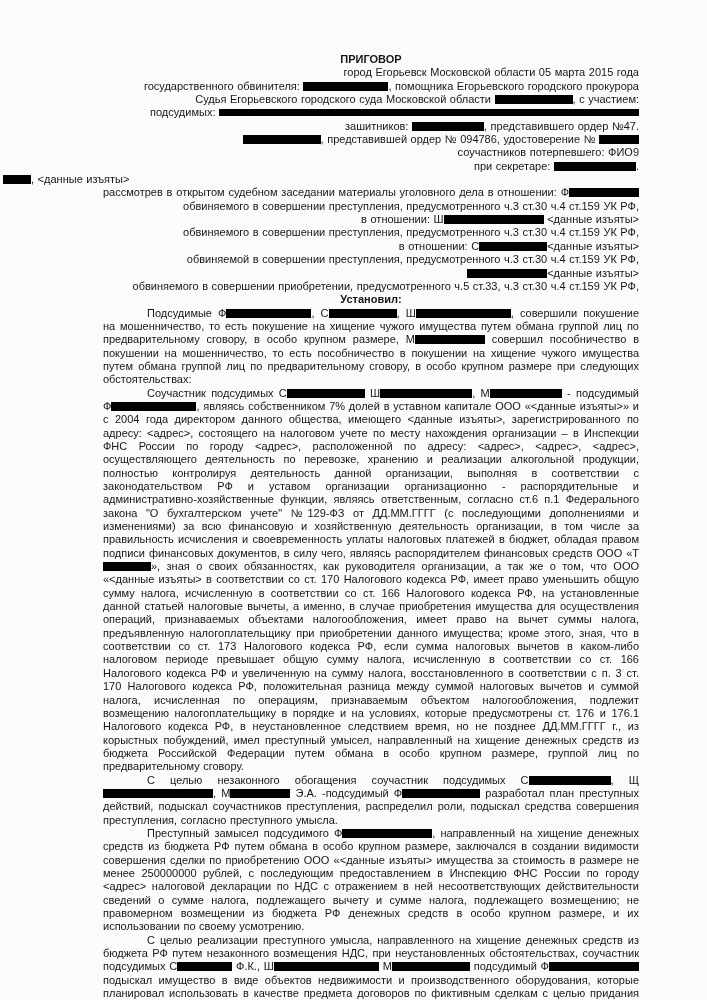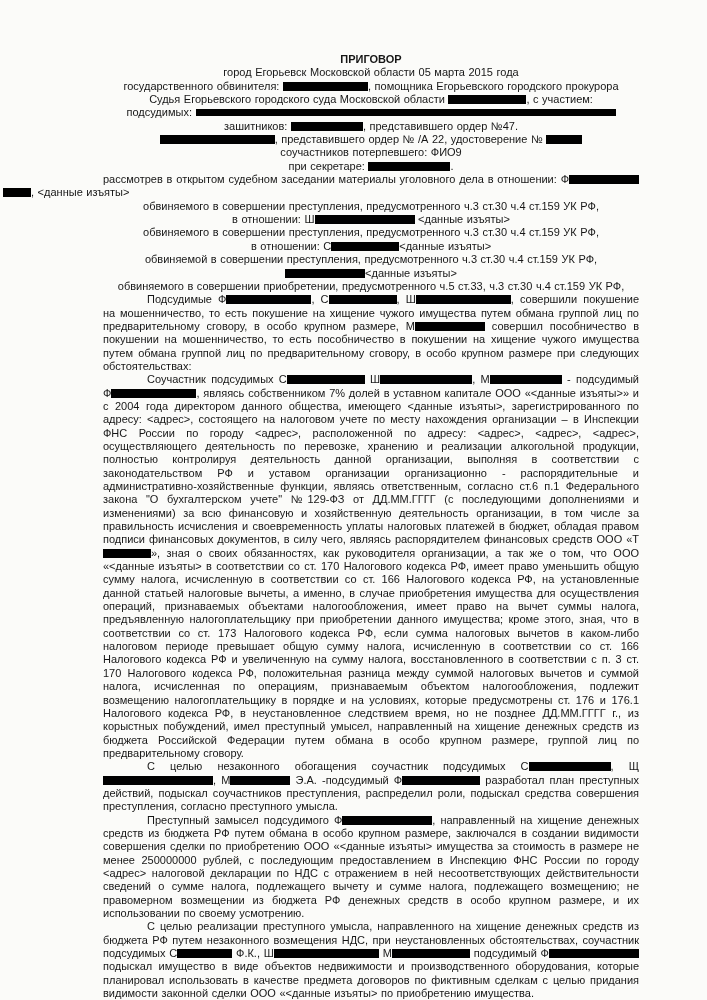--- a/index.html
+++ b/index.html
@@ -14,21 +14,21 @@
     background: var(--bg, #fbfbf9);
     color: var(--ink, #161616);
     padding: 53px 68px 0 103px;
     font-size: 11px;
     line-height: 13.35px;
     word-spacing: 0.5px;
   }
   .blk { margin: 0; }
   .blk.title  { text-align: center; font-weight: 700; }
   .blk.center { text-align: center; font-weight: 700; }
-  .blk.line   { text-align: center; }
+  .blk.line   { text-align: right; }
   .blk.just   { text-align: justify; text-align-last: justify; }
   .blk.outdent{ margin-left: -100px; text-align: left; }
   .blk.para   { text-align: justify; text-indent: 44px; }
   .redact {
     display: inline-block;
     background: var(--redact, #000);
     height: 9px;
     vertical-align: -1px;
   }
   .redact.strike { height: 7px; vertical-align: 0px; }
@@ -37,31 +37,32 @@
 <body>
 
 <div class="page" style="--bg: #fbfbf9; --ink: #161616; --redact: #000000;">
   <div>
       <div class="blk title">ПРИГОВОР</div>
       <div class="blk line">город Егорьевск Московской области 05 марта 2015 года</div>
       <div class="blk line">государственного обвинителя: <span class="redact" style="width: 85px;"></span>, помощника Егорьевского городского прокурора</div>
       <div class="blk line">Судья Егорьевского городского суда Московской области <span class="redact" style="width: 78px;"></span>, с участием:</div>
       <div class="blk line">подсудимых: <span class="redact strike" style="width: 420px;"></span></div>
       <div class="blk line">зашитников: <span class="redact" style="width: 72px;"></span>, представившего ордер №47.</div>
-      <div class="blk line"><span class="redact" style="width: 115px;"></span>, представившего ордер № /А 22, удостоверение № <span class="redact" style="width: 36px;"></span></div>
+      <div class="blk line"><span class="redact" style="width: 78px;"></span>, представившей ордер № 094786, удостоверение № <span class="redact" style="width: 40px;"></span></div>
       <div class="blk line">соучастников потерпевшего: ФИО9</div>
       <div class="blk line">при секретаре: <span class="redact" style="width: 82px;"></span>.</div>
+      <div class="blk outdent"><span class="redact" style="width: 28px;"></span>, &lt;данные изъяты&gt;</div>
       <div class="blk just">рассмотрев в открытом судебном заседании материалы уголовного дела в отношении: Ф<span class="redact" style="width: 70px;"></span></div>
-      <div class="blk outdent"><span class="redact" style="width: 28px;"></span>, &lt;данные изъяты&gt;</div>
       <div class="blk line">обвиняемого в совершении преступления, предусмотренного ч.3 ст.30 ч.4 ст.159 УК РФ,</div>
       <div class="blk line">в отношении: Ш<span class="redact" style="width: 100px;"></span> &lt;данные изъяты&gt;</div>
       <div class="blk line">обвиняемого в совершении преступления, предусмотренного ч.3 ст.30 ч.4 ст.159 УК РФ,</div>
       <div class="blk line">в отношении: С<span class="redact" style="width: 68px;"></span>&lt;данные изъяты&gt;</div>
       <div class="blk line">обвиняемой в совершении преступления, предусмотренного ч.3 ст.30 ч.4 ст.159 УК РФ,</div>
       <div class="blk line"><span class="redact" style="width: 80px;"></span>&lt;данные изъяты&gt;</div>
       <div class="blk line">обвиняемого в совершении приобретении, предусмотренного ч.5 ст.33, ч.3 ст.30 ч.4 ст.159 УК РФ,</div>
+      <div class="blk center">Установил:</div>
       <div class="blk para">Подсудимые Ф<span class="redact" style="width: 85px;"></span>, С<span class="redact" style="width: 68px;"></span>, Ш<span class="redact" style="width: 95px;"></span>, совершили покушение на мошенничество, то есть покушение на хищение чужого имущества путем обмана группой лиц по предварительному сговору, в особо крупном размере, М<span class="redact" style="width: 70px;"></span> совершил пособничество в покушении на мошенничество, то есть пособничество в покушении на хищение чужого имущества путем обмана группой лиц по предварительному сговору, в особо крупном размере при следующих обстоятельствах:</div>
       <div class="blk para">Соучастник подсудимых С<span class="redact" style="width: 78px;"></span> Ш<span class="redact" style="width: 92px;"></span>, М<span class="redact" style="width: 72px;"></span> - подсудимый Ф<span class="redact" style="width: 85px;"></span>, являясь собственником 7% долей в уставном капитале ООО «&lt;данные изъяты&gt;» и с 2004 года директором данного общества, имеющего &lt;данные изъяты&gt;, зарегистрированного по адресу: &lt;адрес&gt;, состоящего на налоговом учете по месту нахождения организации – в Инспекции ФНС России по городу &lt;адрес&gt;, расположенной по адресу: &lt;адрес&gt;, &lt;адрес&gt;, &lt;адрес&gt;, осуществляющего деятельность по перевозке, хранению и реализации алкогольной продукции, полностью контролируя деятельность данной организации, выполняя в соответствии с законодательством РФ и уставом организации организационно - распорядительные и административно-хозяйственные функции, являясь ответственным, согласно ст.6 п.1 Федерального закона "О бухгалтерском учете" №129-ФЗ от ДД.ММ.ГГГГ (с последующими дополнениями и изменениями) за всю финансовую и хозяйственную деятельность организации, в том числе за правильность исчисления и своевременность уплаты налоговых платежей в бюджет, обладая правом подписи финансовых документов, в силу чего, являясь распорядителем финансовых средств ООО «Т<span class="redact" style="width: 48px;"></span>», зная о своих обязанностях, как руководителя организации, а так же о том, что ООО «&lt;данные изъяты&gt; в соответствии со ст. 170 Налогового кодекса РФ, имеет право уменьшить общую сумму налога, исчисленную в соответствии со ст. 166 Налогового кодекса РФ, на установленные данной статьей налоговые вычеты, а именно, в случае приобретения имущества для осуществления операций, признаваемых объектами налогообложения, имеет право на вычет суммы налога, предъявленную налогоплательщику при приобретении данного имущества; кроме этого, зная, что в соответствии со ст. 173 Налогового кодекса РФ, если сумма налоговых вычетов в каком-либо налоговом периоде превышает общую сумму налога, исчисленную в соответствии со ст. 166 Налогового кодекса РФ и увеличенную на сумму налога, восстановленного в соответствии с п. 3 ст. 170 Налогового кодекса РФ, положительная разница между суммой налоговых вычетов и суммой налога, исчисленная по операциям, признаваемым объектом налогообложения, подлежит возмещению налогоплательщику в порядке и на условиях, которые предусмотрены ст. 176 и 176.1 Налогового кодекса РФ, в неустановленное следствием время, но не позднее ДД.ММ.ГГГГ г., из корыстных побуждений, имел преступный умысел, направленный на хищение денежных средств из бюджета Российской Федерации путем обмана в особо крупном размере, группой лиц по предварительному сговору.</div>
       <div class="blk para">С целью незаконного обогащения соучастник подсудимых С<span class="redact" style="width: 82px;"></span>, Щ<span class="redact" style="width: 110px;"></span>, М<span class="redact" style="width: 60px;"></span> Э.А. -подсудимый Ф<span class="redact" style="width: 78px;"></span> разработал план преступных действий, подыскал соучастников преступления, распределил роли, подыскал средства совершения преступления, согласно преступного умысла.</div>
       <div class="blk para">Преступный замысел подсудимого Ф<span class="redact" style="width: 90px;"></span>, направленный на хищение денежных средств из бюджета РФ путем обмана в особо крупном размере, заключался в создании видимости совершения сделки по приобретению ООО «&lt;данные изъяты&gt; имущества за стоимость в размере не менее 250000000 рублей, с последующим предоставлением в Инспекцию ФНС России по городу &lt;адрес&gt; налоговой декларации по НДС с отражением в ней несоответствующих действительности сведений о сумме налога, подлежащего вычету и сумме налога, подлежащего возмещению; не правомерном возмещении из бюджета РФ денежных средств в особо крупном размере, и их использовании по своему усмотрению.</div>
       <div class="blk para">С целью реализации преступного умысла, направленного на хищение денежных средств из бюджета РФ путем незаконного возмещения НДС, при неустановленных обстоятельствах, соучастник подсудимых С<span class="redact" style="width: 55px;"></span> Ф.К., Ш<span class="redact" style="width: 105px;"></span> М<span class="redact" style="width: 78px;"></span> подсудимый Ф<span class="redact" style="width: 90px;"></span> подыскал имущество в виде объектов недвижимости и производственного оборудования, которые планировал использовать в качестве предмета договоров по фиктивным сделкам с целью придания видимости законной сделки ООО «&lt;данные изъяты&gt; по приобретению имущества.</div>
     </div>
 </div>
 
 </body></html>

